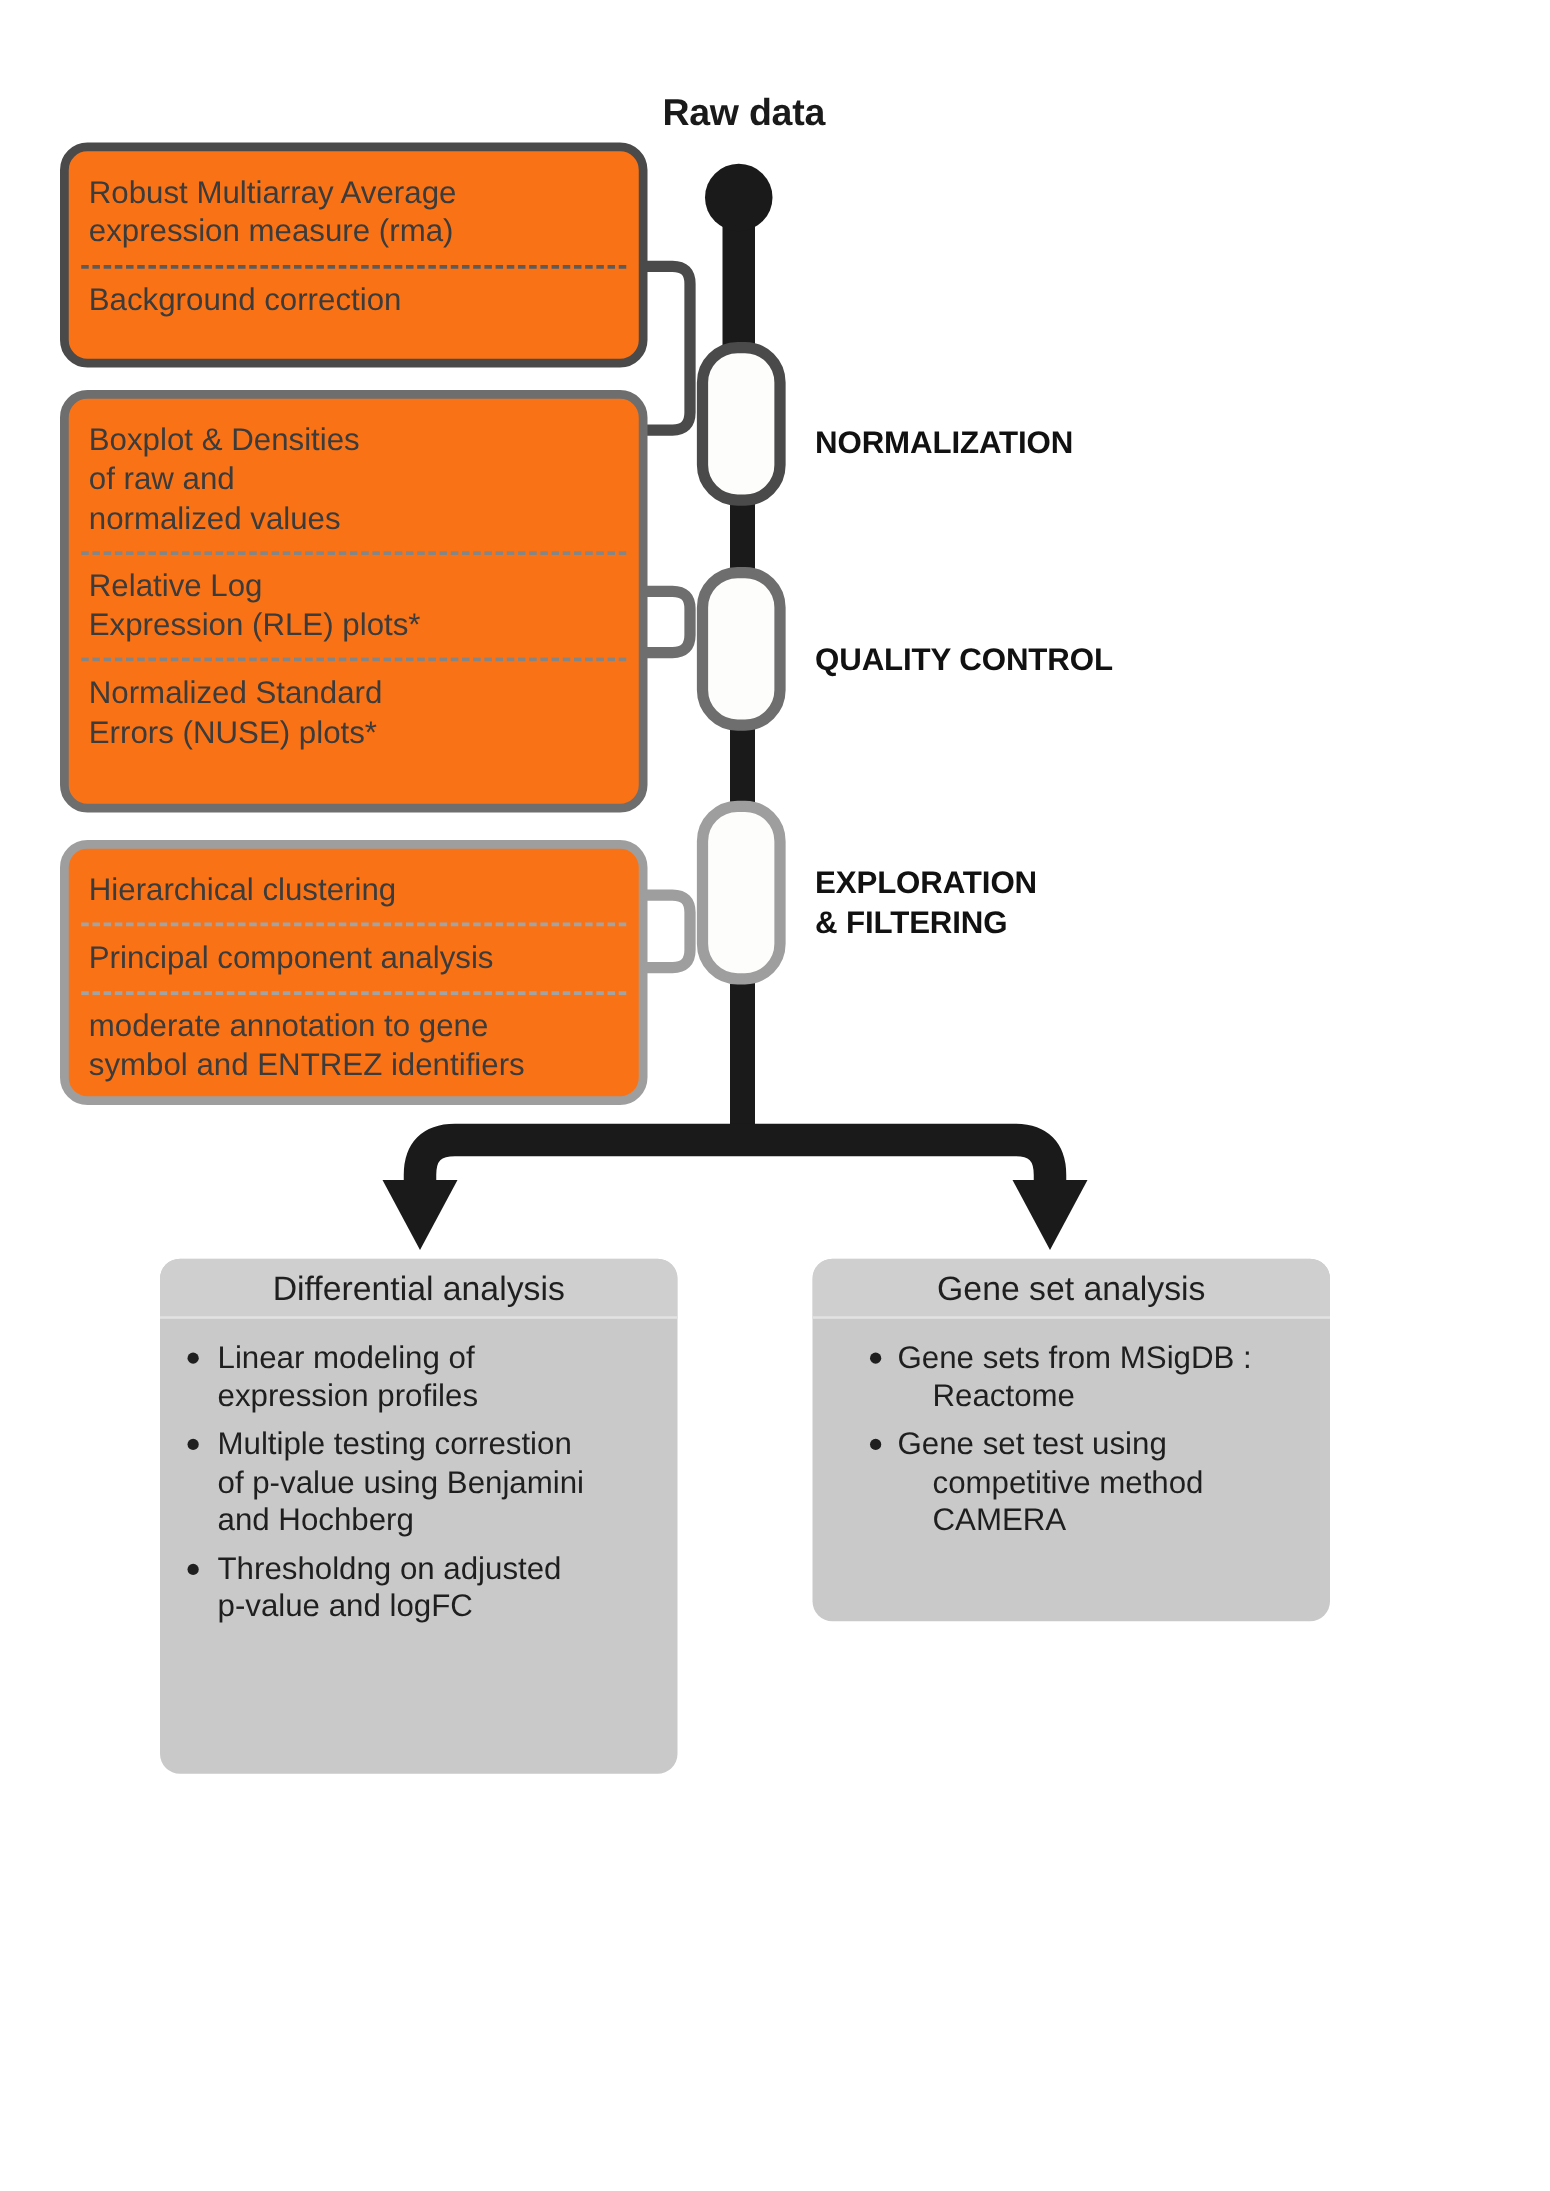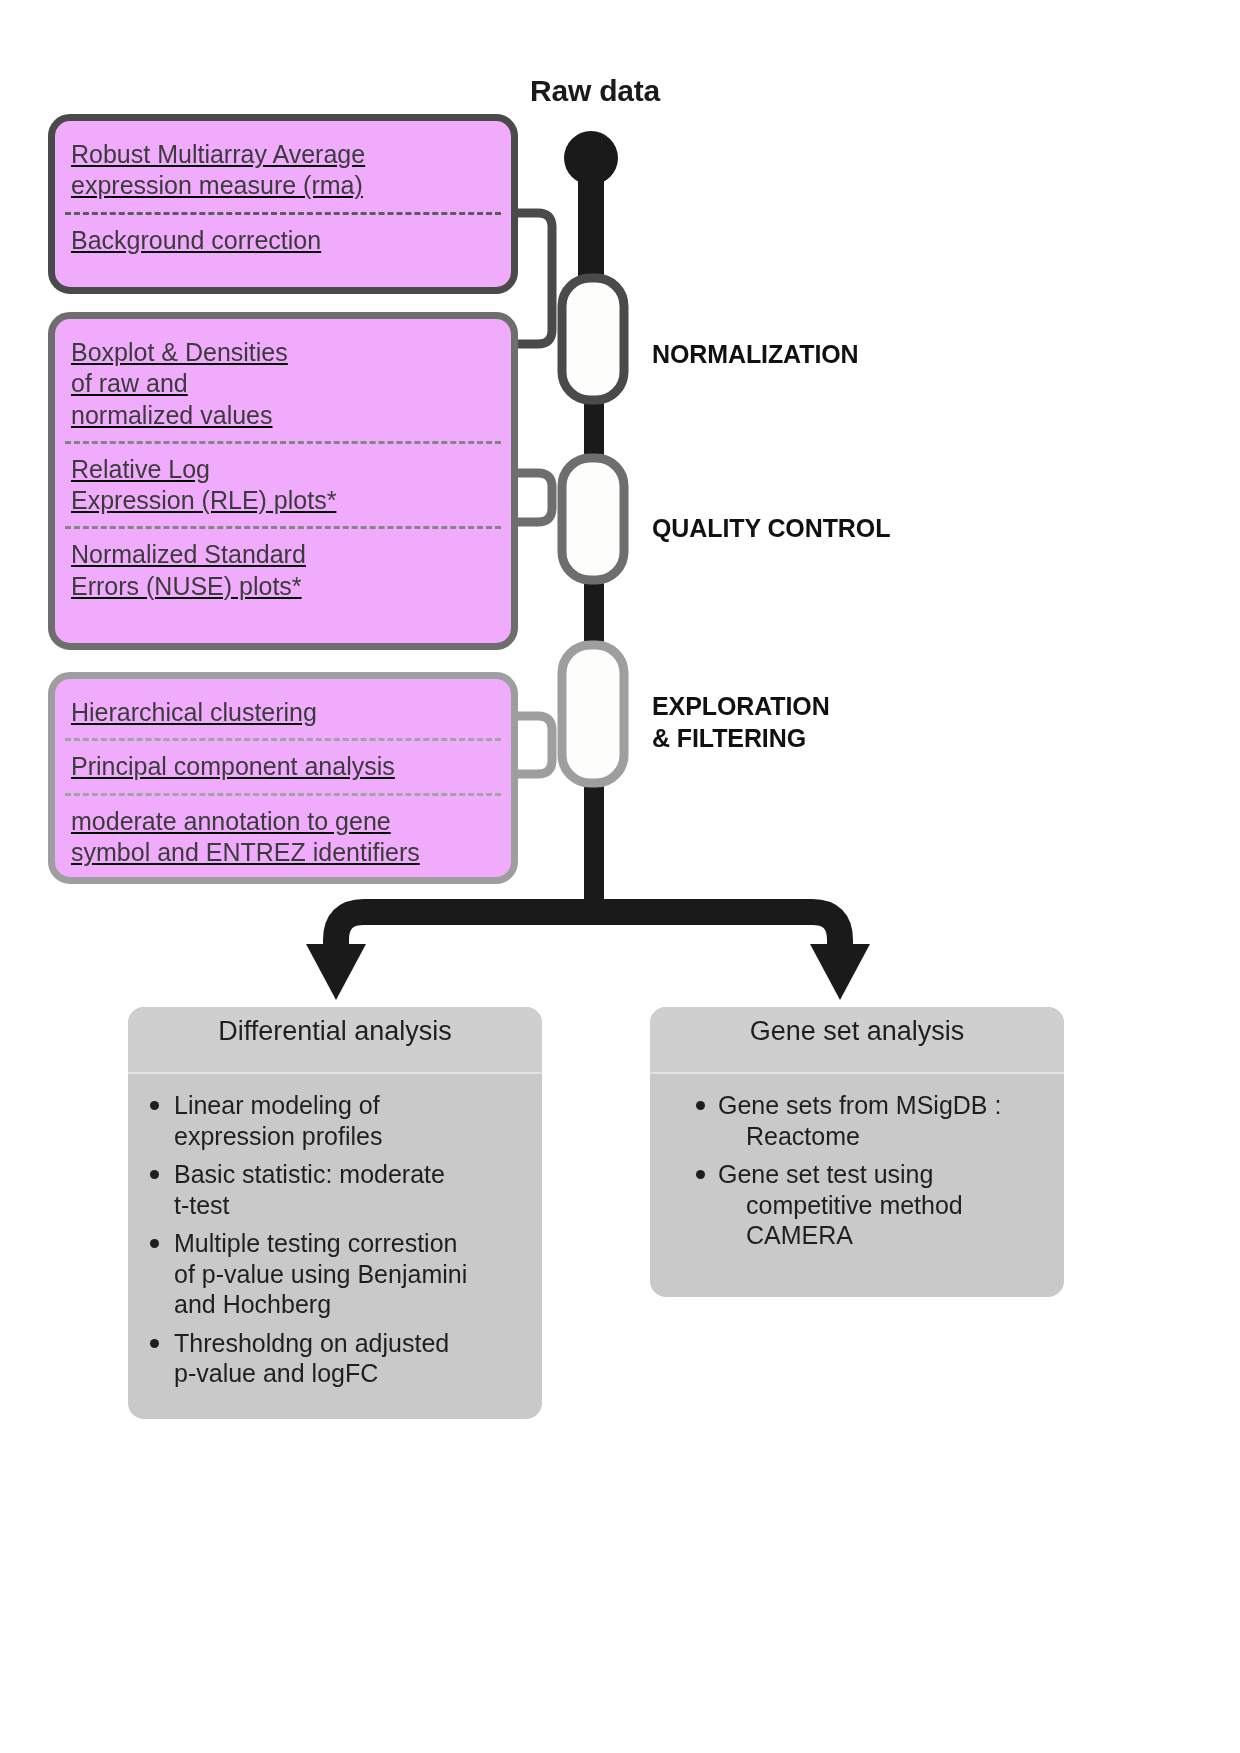--- a/index.html
+++ b/index.html
@@ -53,24 +53,23 @@
     line-height: 1.28;
   }
   #stage-label-normalization { left: 652px; top: 338px; }
   #stage-label-quality       { left: 652px; top: 512px; }
   #stage-label-exploration   { left: 652px; top: 690px; }
 
   
   .step-box {
     position: absolute;
     box-sizing: border-box;
-    background: #f0abfc;
+    background: #f97316;
     border-radius: 22px;
     padding: 8px 0 8px 0;
-    text-decoration: underline;
   }
   .step-box.dark   { border: 7px solid #4a4a4a; }
   .step-box.mid    { border: 7px solid #6e6e6e; }
   .step-box.light  { border: 7px solid #9e9e9e; }
 
   #box-normalization { left: 48px; top: 114px;  width: 470px; height: 180px; }
   #box-quality       { left: 48px; top: 312px;  width: 470px; height: 338px; }
   #box-exploration   { left: 48px; top: 672px;  width: 470px; height: 212px; }
 
   .step-item {
@@ -98,21 +97,21 @@
   }
   #panel-differential { left: 128px; top: 1007px; width: 414px; height: 412px; }
   #panel-geneset      { left: 650px; top: 1007px; width: 414px; height: 290px; }
 
   .panel-header {
     background: #cfcfcf;
     border-bottom: 2px solid #e2e2e2;
     text-align: center;
     font-size: 27px;
     color: #1f1f1f;
-    padding: 9px 0 25px 0;
+    padding: 9px 0 6px 0;
   }
   .panel-body {
     padding: 8px 14px 12px 16px;
   }
   .panel-bullet {
     position: relative;
     font-size: 25px;
     color: #1f1f1f;
     line-height: 1.22;
     padding-left: 30px;
@@ -230,24 +229,20 @@
   </div>
 
   <div class="analysis-panel" id="panel-differential">
     <div class="panel-header">Differential analysis</div>
     <div class="panel-body">
       <div class="panel-bullet">
         <span>Linear modeling of</span><br>
         <span>expression profiles</span>
       </div>
       <div class="panel-bullet">
-        <span>Basic statistic: moderate</span><br>
-        <span>t-test</span>
-      </div>
-      <div class="panel-bullet">
         <span>Multiple testing correstion</span><br>
         <span>of p-value using Benjamini</span><br>
         <span>and Hochberg</span>
       </div>
       <div class="panel-bullet">
         <span>Thresholdng on adjusted</span><br>
         <span>p-value and logFC</span>
       </div>
     </div>
   </div>

